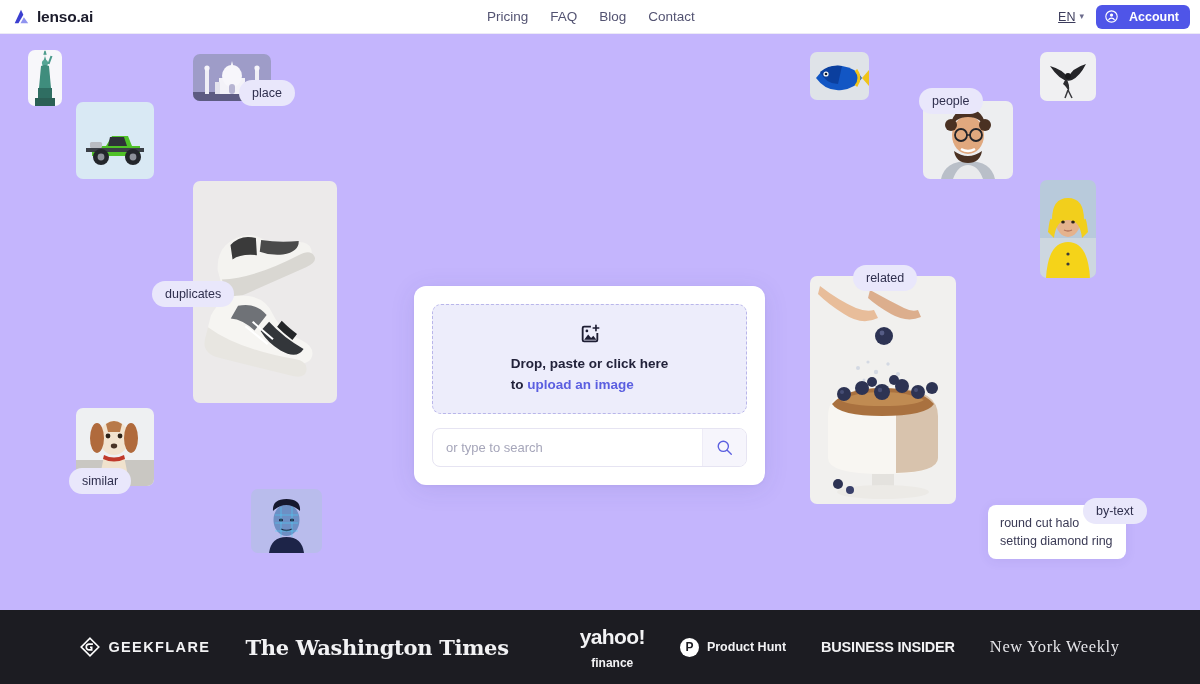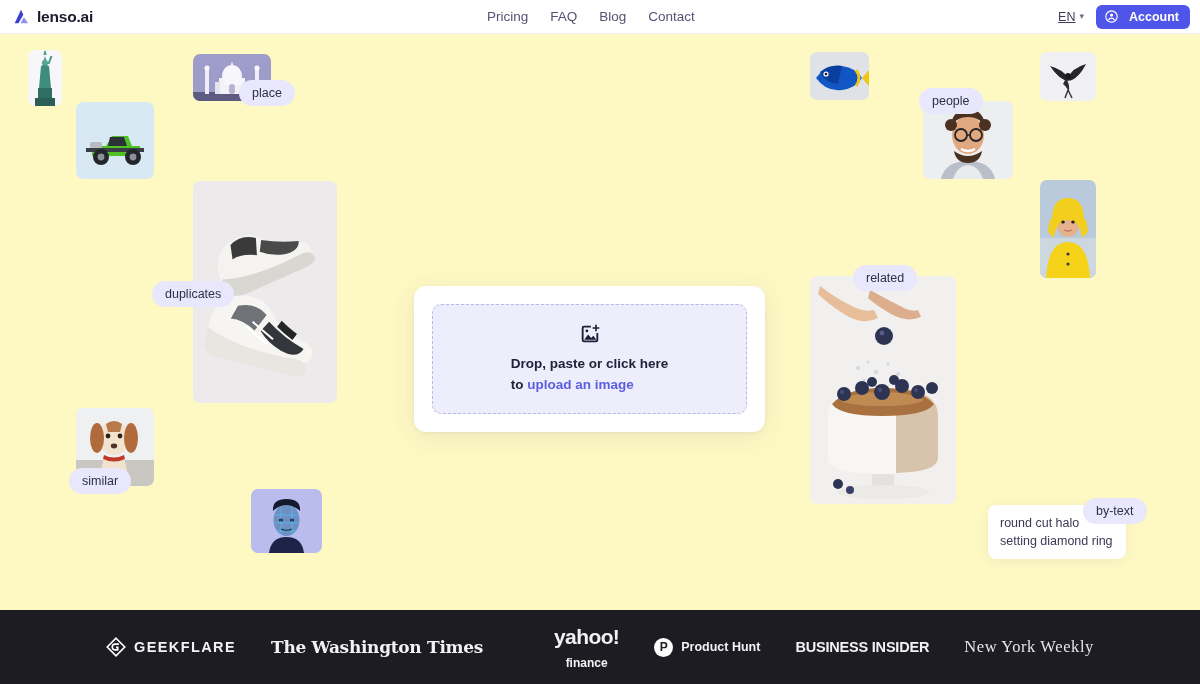--- a/index.html
+++ b/index.html
@@ -1,21 +1,21 @@
 <!DOCTYPE html>
 <html><head>
 <meta charset="utf-8">
 <style>
   * { box-sizing: border-box; margin: 0; padding: 0; }
   html, body {
     width: 1200px; height: 684px;
     font-family: "Liberation Sans", sans-serif;
     background: #ffffff; overflow: hidden;
   }
-  .page { position: relative; width: 1200px; height: 684px; background: #fef9c3; }
+  .page { position: relative; width: 1200px; height: 684px; background: #c4b5fd; }
 
   
   .header {
     position: absolute; top: 0; left: 0; width: 1200px; height: 34px;
     background: #ffffff; border-bottom: 1px solid #eceaf6;
     display: flex; align-items: center; z-index: 40;
   }
   .brand { position: absolute; left: 12px; display: flex; align-items: center; gap: 7px; }
   .brand-mark { width: 18px; height: 18px; display: block; }
   .brand-name { font-size: 15.5px; font-weight: 700; color: #1b1b2b; letter-spacing: -0.2px; }
@@ -88,21 +88,21 @@
   }
 
   
   .footer {
     position: absolute; left: 0; bottom: 0; width: 1200px; height: 74px;
     background: #1c1c22; display: flex; align-items: center; justify-content: center;
     gap: 35px; z-index: 40;
   }
   .logo-item { display: flex; align-items: center; gap: 8px; color: #f2f2f4; }
   .lg-geekflare { font-size: 14.5px; font-weight: 700; letter-spacing: 1.4px; }
-  .lg-wtimes { font-family: "DejaVu Serif", serif; font-size: 17px; font-weight: 700; letter-spacing: -0.3px; }
+  .lg-wtimes { font-family: "DejaVu Serif", serif; font-size: 21px; font-weight: 700; letter-spacing: -0.3px; }
   .lg-yahoo { display: flex; flex-direction: column; align-items: center; line-height: 1; margin-left: 36px; }
   .lg-yahoo .y1 { font-size: 21px; font-weight: 700; letter-spacing: -0.6px; }
   .lg-yahoo .y2 { font-size: 12px; font-weight: 700; margin-top: 2px; }
   .lg-ph { font-size: 12.5px; font-weight: 700; }
   .ph-circle {
     width: 19px; height: 19px; border-radius: 50%; background: #fff; color: #1c1c22;
     font-size: 12px; font-weight: 700; display: flex; align-items: center; justify-content: center;
   }
   .lg-bi { font-size: 14.5px; font-weight: 700; letter-spacing: -0.2px; }
   .lg-nyw { font-family: "Liberation Serif", serif; font-size: 16.5px; letter-spacing: 0.6px; color: #e6e6ea; }
@@ -347,20 +347,29 @@
         <path d="M5.6 18.4 10 12.6l3.2 3.8 2.4-2.6 3.4 4.6z" fill="#1d1d33"></path>
         <circle cx="8.6" cy="8.6" r="1.5" fill="#1d1d33"></circle>
         <path d="M18.5 2.5v6M15.5 5.5h6" stroke="#1d1d33" stroke-width="1.8" stroke-linecap="round"></path>
       </svg>
       <div class="dz-text">
         <span>Drop, paste or click here</span><br>
         <span>to </span><span class="dz-link">upload an image</span>
       </div>
     </div>
 
+    <div class="search-row">
+      <input class="search-input" type="text" placeholder="or type to search" style="">
+      <button class="search-btn">
+        <svg width="17" height="17" viewBox="0 0 20 20">
+          <circle cx="8.6" cy="8.6" r="6" fill="none" stroke="#5b5fe0" stroke-width="1.6"></circle>
+          <path d="M13.2 13.2 18 18" stroke="#5b5fe0" stroke-width="1.6" stroke-linecap="round"></path>
+        </svg>
+      </button>
+    </div>
   </div>
 
   <div class="pill" style="left:239px; top:80px;">place</div>
   <div class="pill" style="left:152px; top:281px;">duplicates</div>
   <div class="pill" style="left:69px; top:468px;">similar</div>
   <div class="pill" style="left:919px; top:88px;">people</div>
   <div class="pill" style="left:853px; top:265px;">related</div>
   <div class="pill" style="left:1083px; top:498px;">by-text</div>
 
   <div class="bytext-card" style="left:988px; top:505px;">round cut halo setting diamond ring</div>

